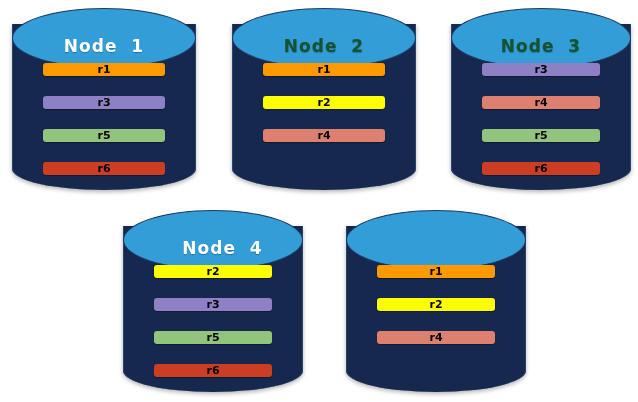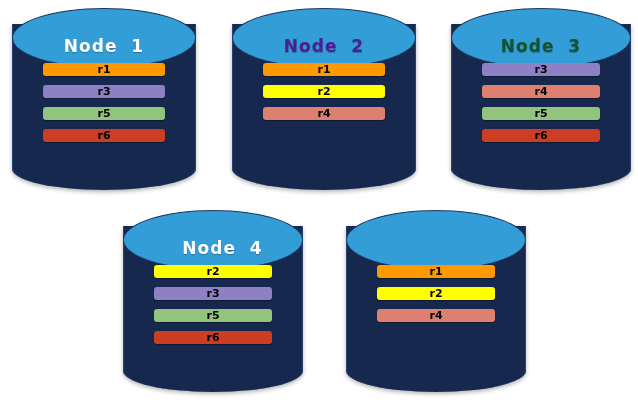--- a/index.html
+++ b/index.html
@@ -89,21 +89,21 @@
     left: 0;
     right: 0;
     display: flex;
     flex-direction: column;
   }
 
   .replica-bar {
     position: relative;
     height: 13px;
     border-radius: 3px;
-    margin-bottom: 9px;
+    margin-bottom: 20px;
     display: flex;
     align-items: center;
     justify-content: center;
     box-shadow: 0 1px 1px rgba(0,0,0,0.35);
   }
   .replica-bar:last-child { margin-bottom: 0; }
 
   .replica-label {
     font-size: 11px;
     font-weight: bold;
@@ -136,21 +136,21 @@
           <span class="replica-label">r6</span>
         </div>
       </div>
     </div>
     <div class="node" style="left: 232px; top: 8px; width: 184px; height: 182px;">
       <div class="cyl">
         <div class="cyl-body" style="background: rgb(23, 40, 78);"></div>
         <div class="cyl-rim"></div>
         <div class="cyl-top" style="background: rgb(51, 157, 216);"></div>
       </div>
-      <div class="node-label" style="color: #4c1d95;">Node  2</div>
+      <div class="node-label" style="color: #14532d;">Node  2</div>
       <div class="replica-list" style="left: 31px; right: 31px; top: 55px;">
         <div class="replica-bar" style="background: rgb(255, 153, 0);">
           <span class="replica-label">r1</span>
         </div>
         <div class="replica-bar" style="background: rgb(255, 255, 0);">
           <span class="replica-label">r2</span>
         </div>
         <div class="replica-bar" style="background: rgb(221, 128, 112);">
           <span class="replica-label">r4</span>
         </div>

